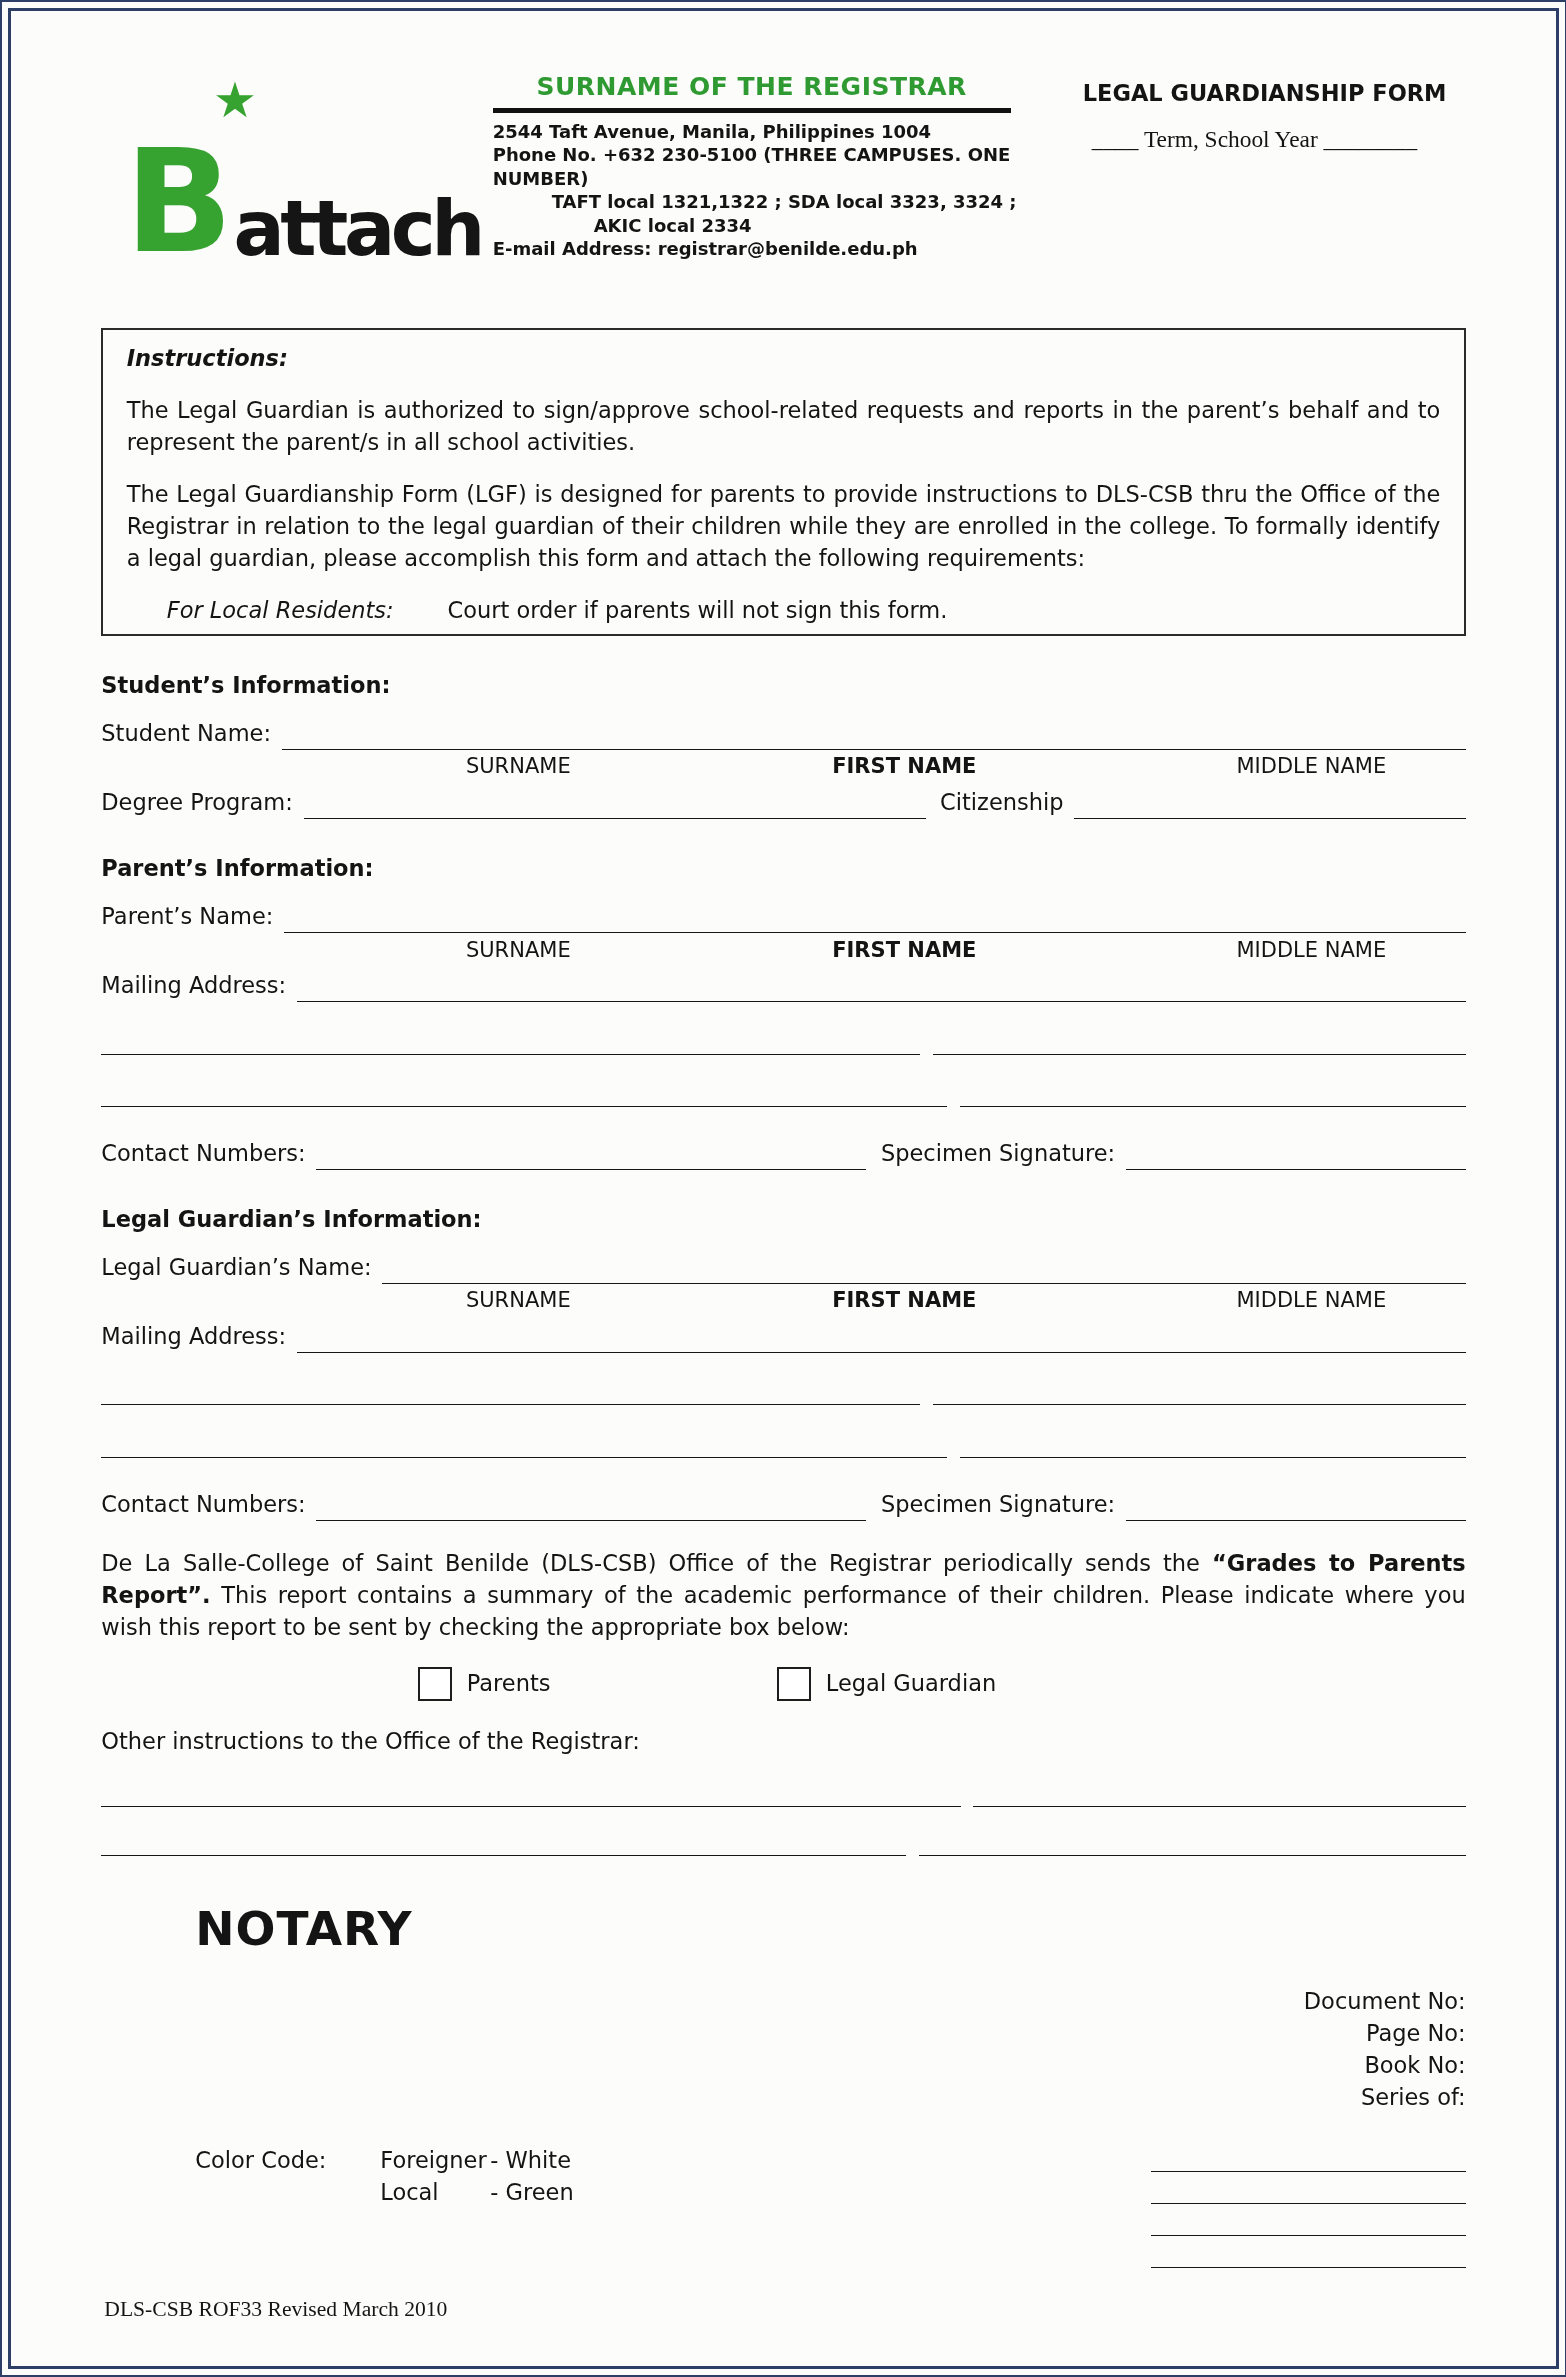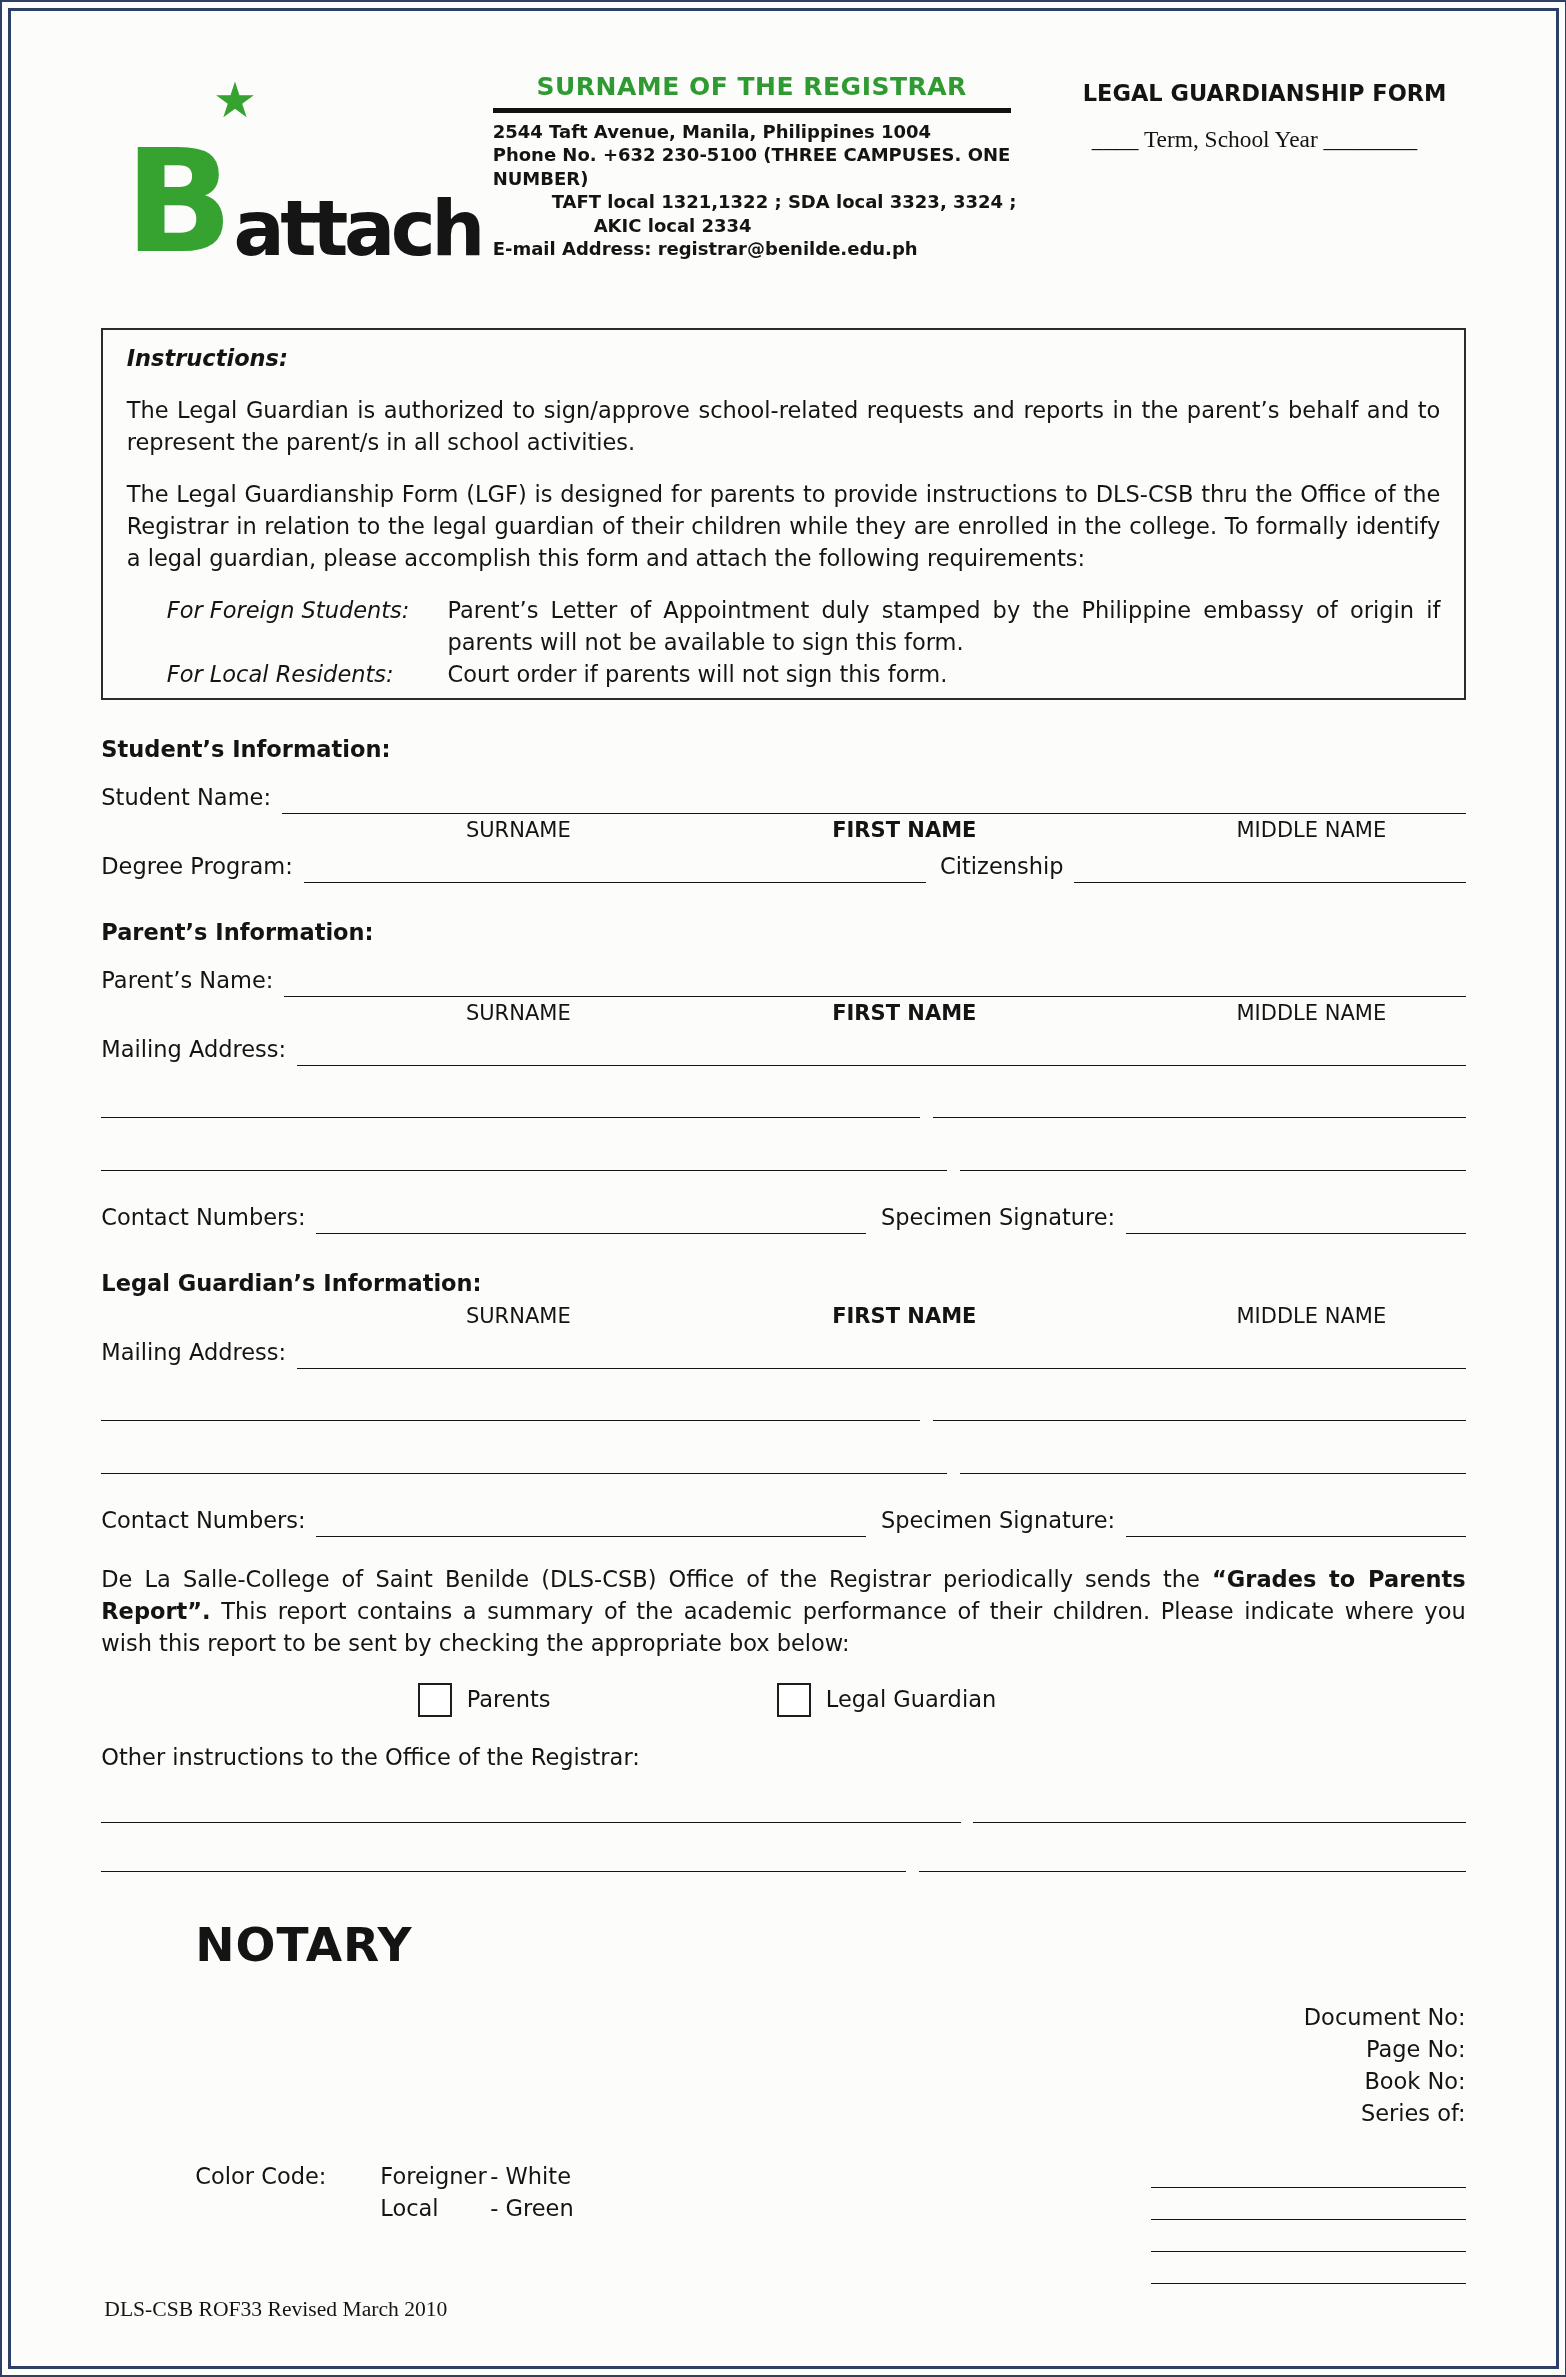--- a/index.html
+++ b/index.html
@@ -130,24 +130,20 @@
         <div class="form-title">LEGAL GUARDIANSHIP FORM</div>
         <div class="term-line">____ Term, School Year ________</div>
       </div>
     </header>
 
     <section class="instructions">
       <div class="ins-heading">Instructions:</div>
       <p class="ins-para">The Legal Guardian is authorized to sign/approve school-related requests and reports in the parent’s behalf and to represent the parent/s in all school activities.</p>
       <p class="ins-para">The Legal Guardianship Form (LGF) is designed for parents to provide instructions to DLS-CSB thru the Office of the Registrar in relation to the legal guardian of their children while they are enrolled in the college. To formally identify a legal guardian, please accomplish this form and attach the following requirements:</p>
       <div class="req-row">
-        <span class="req-label">For Foreign Students:</span>
-        <span class="req-text">Parent’s Letter of Appointment duly stamped by the Philippine embassy of origin if parents will not be available to sign this form.</span>
-      </div>
-      <div class="req-row">
         <span class="req-label">For Local Residents:</span>
         <span class="req-text">Court order if parents will not sign this form.</span>
       </div>
     </section>
 
     <section>
       <div class="section-heading">Student’s Information:</div>
       <div class="frow">
         <span class="flabel">Student Name:</span>
         <span class="fline flex"></span>
@@ -191,20 +187,24 @@
       <div class="frow" style="margin-top:31px;">
         <span class="flabel">Contact Numbers:</span>
         <span class="fline w610"></span>
         <span class="flabel lbl-gap">Specimen Signature:</span>
         <span class="fline flex"></span>
       </div>
     </section>
 
     <section>
       <div class="section-heading">Legal Guardian’s Information:</div>
+      <div class="frow">
+        <span class="flabel">Legal Guardian’s Name:</span>
+        <span class="fline flex"></span>
+      </div>
       <div class="subcols">
         <span class="sc1">SURNAME</span>
         <span class="sc2">FIRST NAME</span>
         <span class="sc3">MIDDLE NAME</span>
       </div>
       <div class="frow" style="margin-top:5.4px;">
         <span class="flabel">Mailing Address:</span>
         <span class="fline flex"></span>
       </div>
       <div class="frow gapline">

